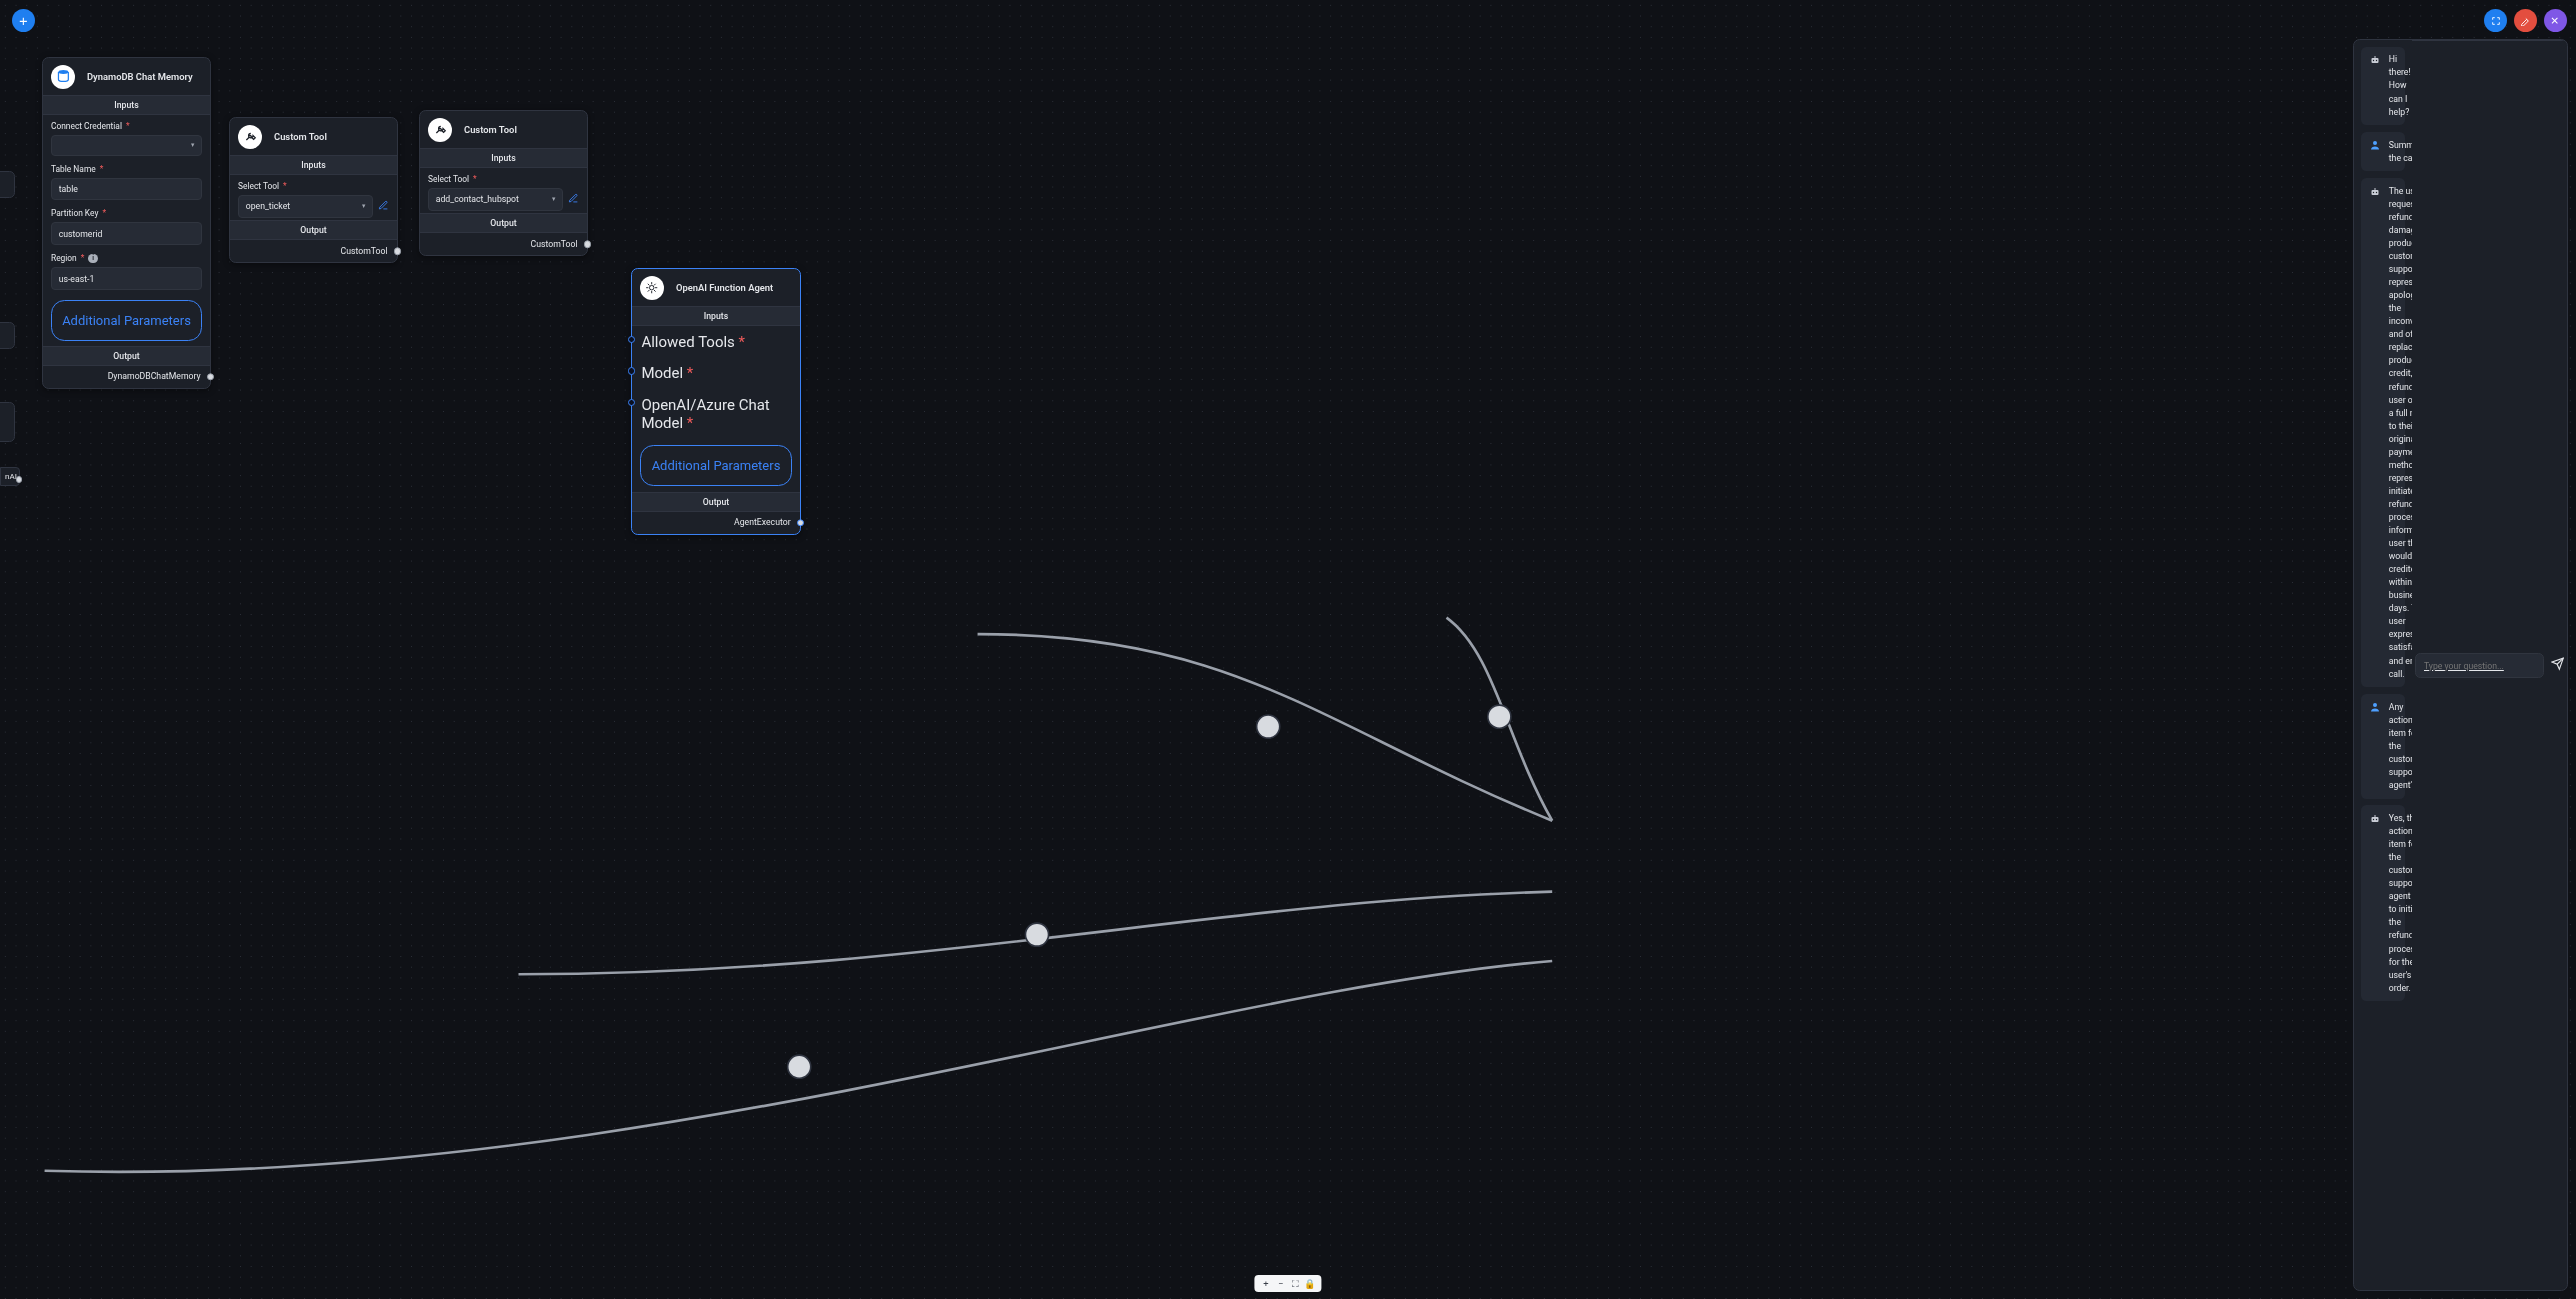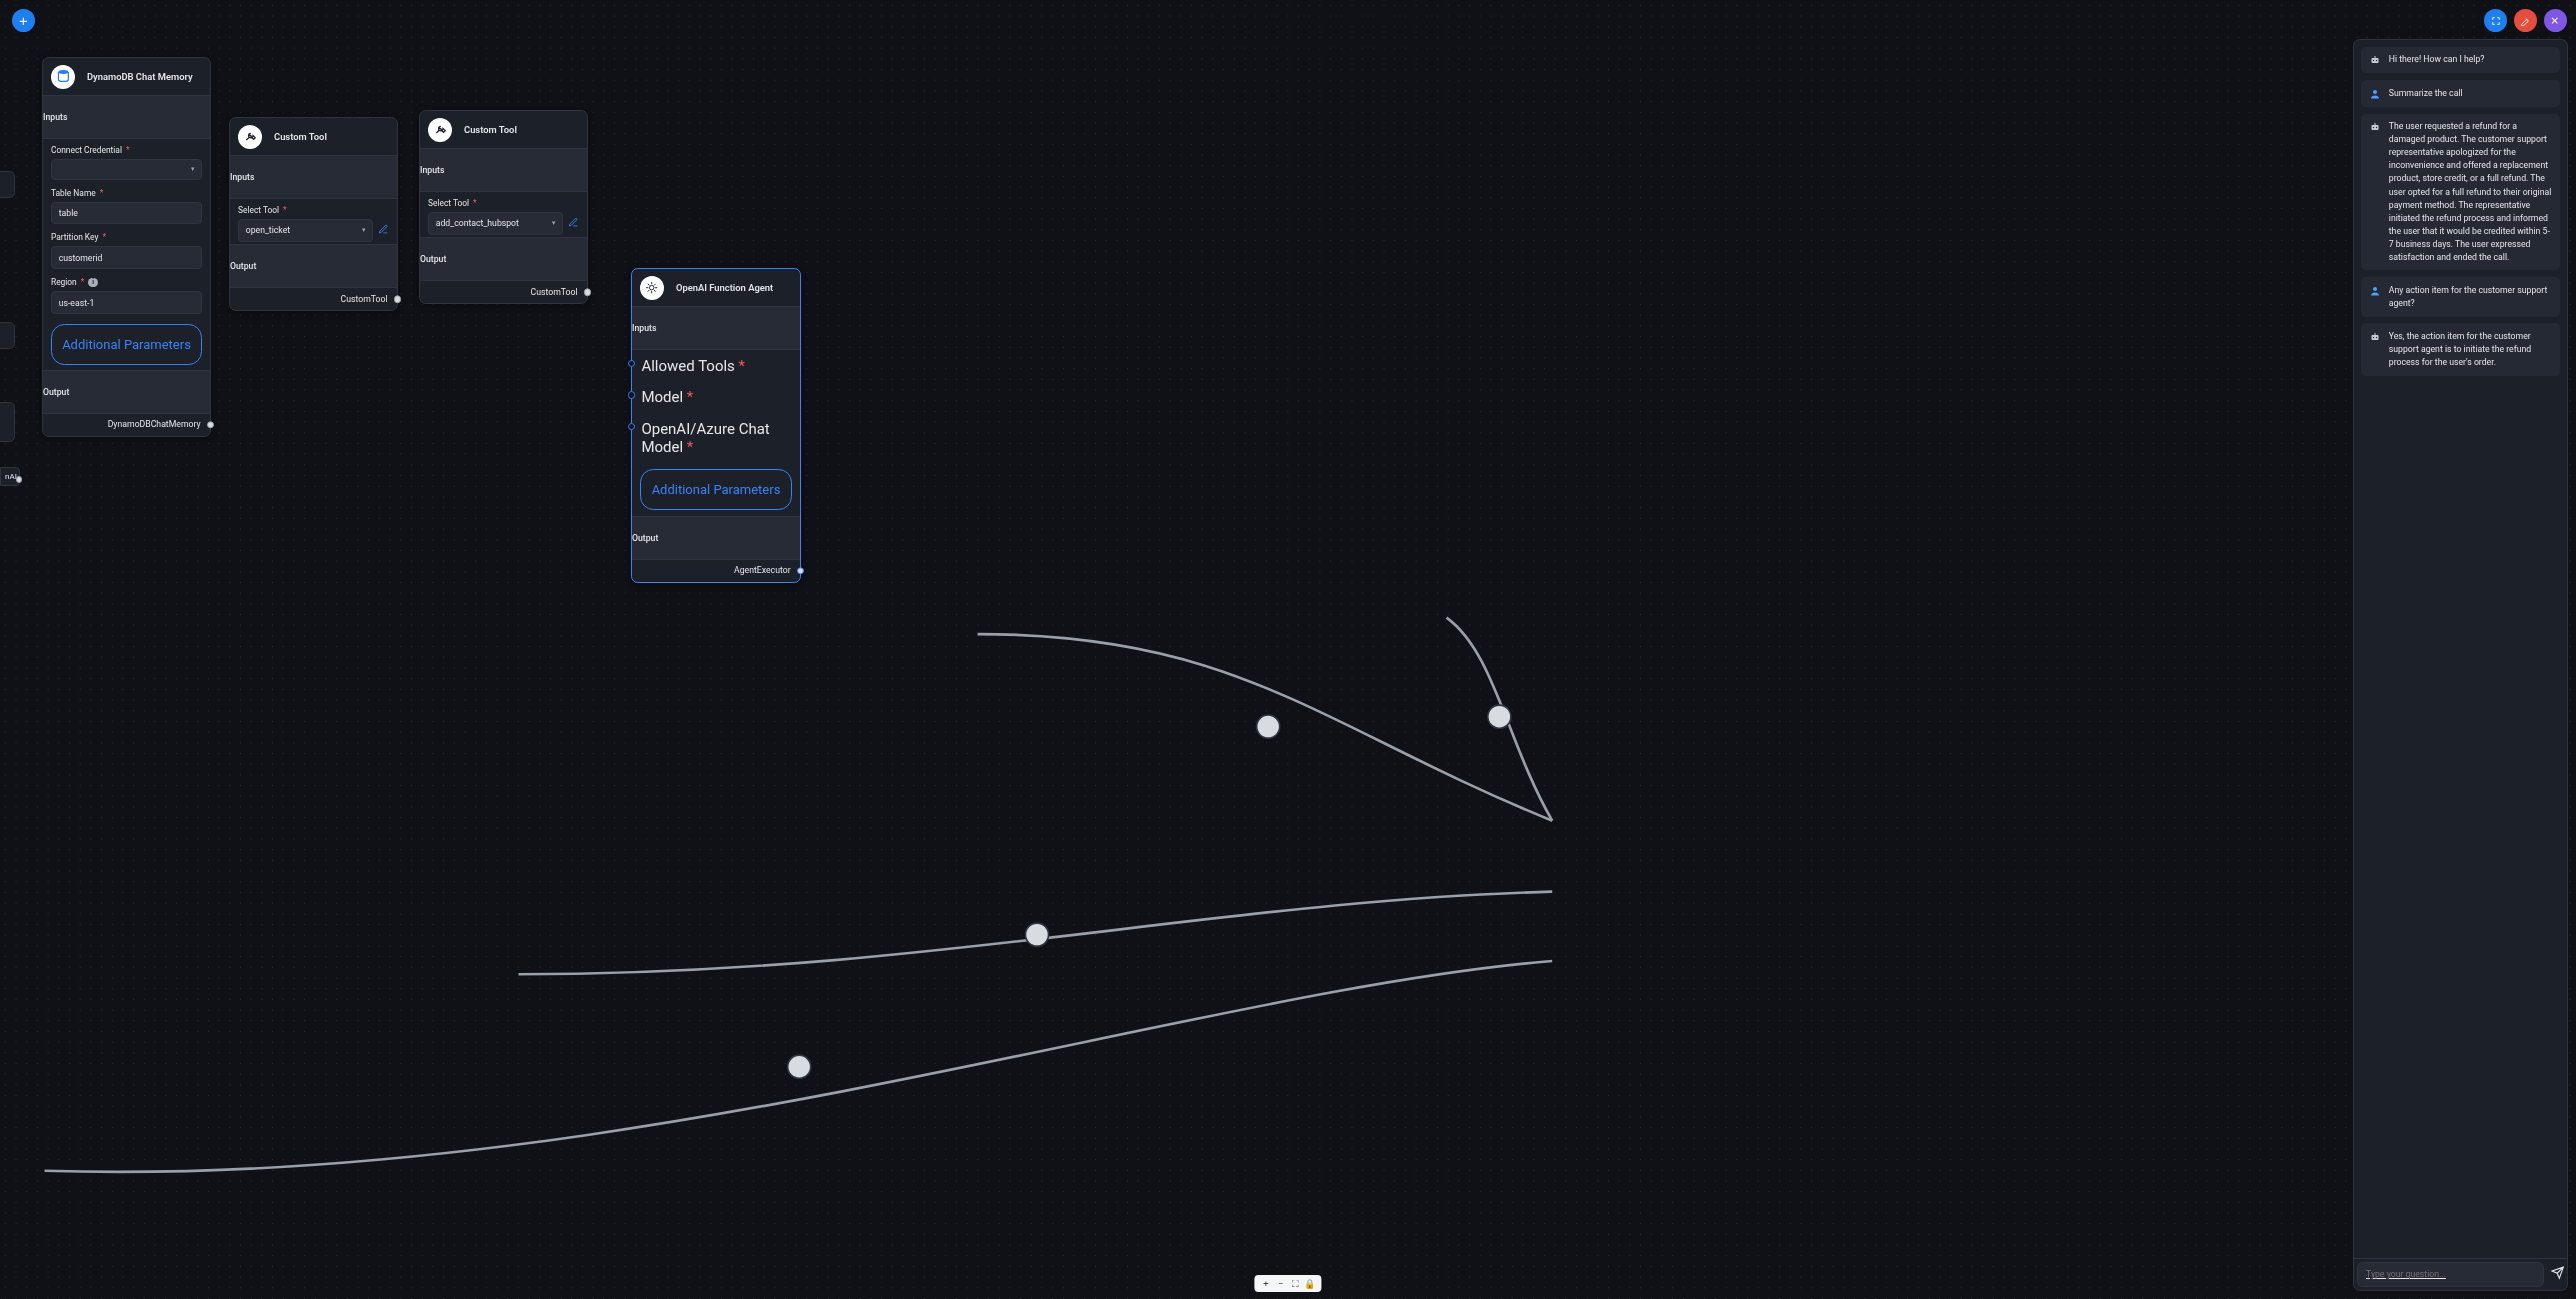--- a/index.html
+++ b/index.html
@@ -43,22 +43,22 @@
   .node-head {
     display:flex; align-items:center; gap:12px;
     padding:6.7px 8px;
   }
   .node-icon {
     width:24px; height:24px; border-radius:50%;
     background:#fff; display:flex; align-items:center; justify-content:center;
   }
   .node-title { font-weight:600; font-size:9.4px; }
   .section-bar {
-    background:#262b35; 
-    padding:16px 0; font-size:8.7px; font-weight:500;
+    background:#262b35; text-align:center;
+    padding:4px 0; font-size:8.7px; font-weight:500;
     border-top:0.7px solid #2f3440; border-bottom:0.7px solid #2f3440;
   }
   .field { padding:5.4px 8px 2.7px; }
   .field-label { font-size:8.4px; margin-bottom:4px; display:flex; align-items:center; gap:4px;}
   .req { color:#ef5b5b; }
   .input {
     width:100%; background:#262b35; border:0.7px solid #30353f;
     border-radius:4px; padding:5.4px 6.7px; color:#e5e7eb; font-size:8.7px;
   }
   .select-row { display:flex; gap:5.4px; align-items:center; }
@@ -92,21 +92,21 @@
   .mini-port {
     position:absolute; width:6.7px; height:6.7px; border-radius:50%;
     background:#d8dbe0; border:1.3px solid #9aa0aa;
   }
 
   
   .chat {
     position:absolute; top:39px; right:8px; bottom:8px;
     width:215px;
     background:#1c2028; border:0.7px solid #2f3440; border-radius:6.7px;
-    display:flex; flex-direction:column; overflow:hidden;
+    display:flex; flex-direction:row; overflow:hidden;
   }
   .chat-scroll { flex:1; overflow:auto; padding:6.7px 6.7px 4px; display:flex; flex-direction:column; gap:6.7px;}
   .msg {
     display:flex; gap:6.7px;
     background:#242933; border-radius:5.4px;
     padding:6.7px 8px;
     font-size:8.7px; line-height:1.5;
   }
   .msg .face { width:13.4px; height:13.4px; flex:none; display:flex; align-items:center; justify-content:center; }
   .chat-input-bar {

